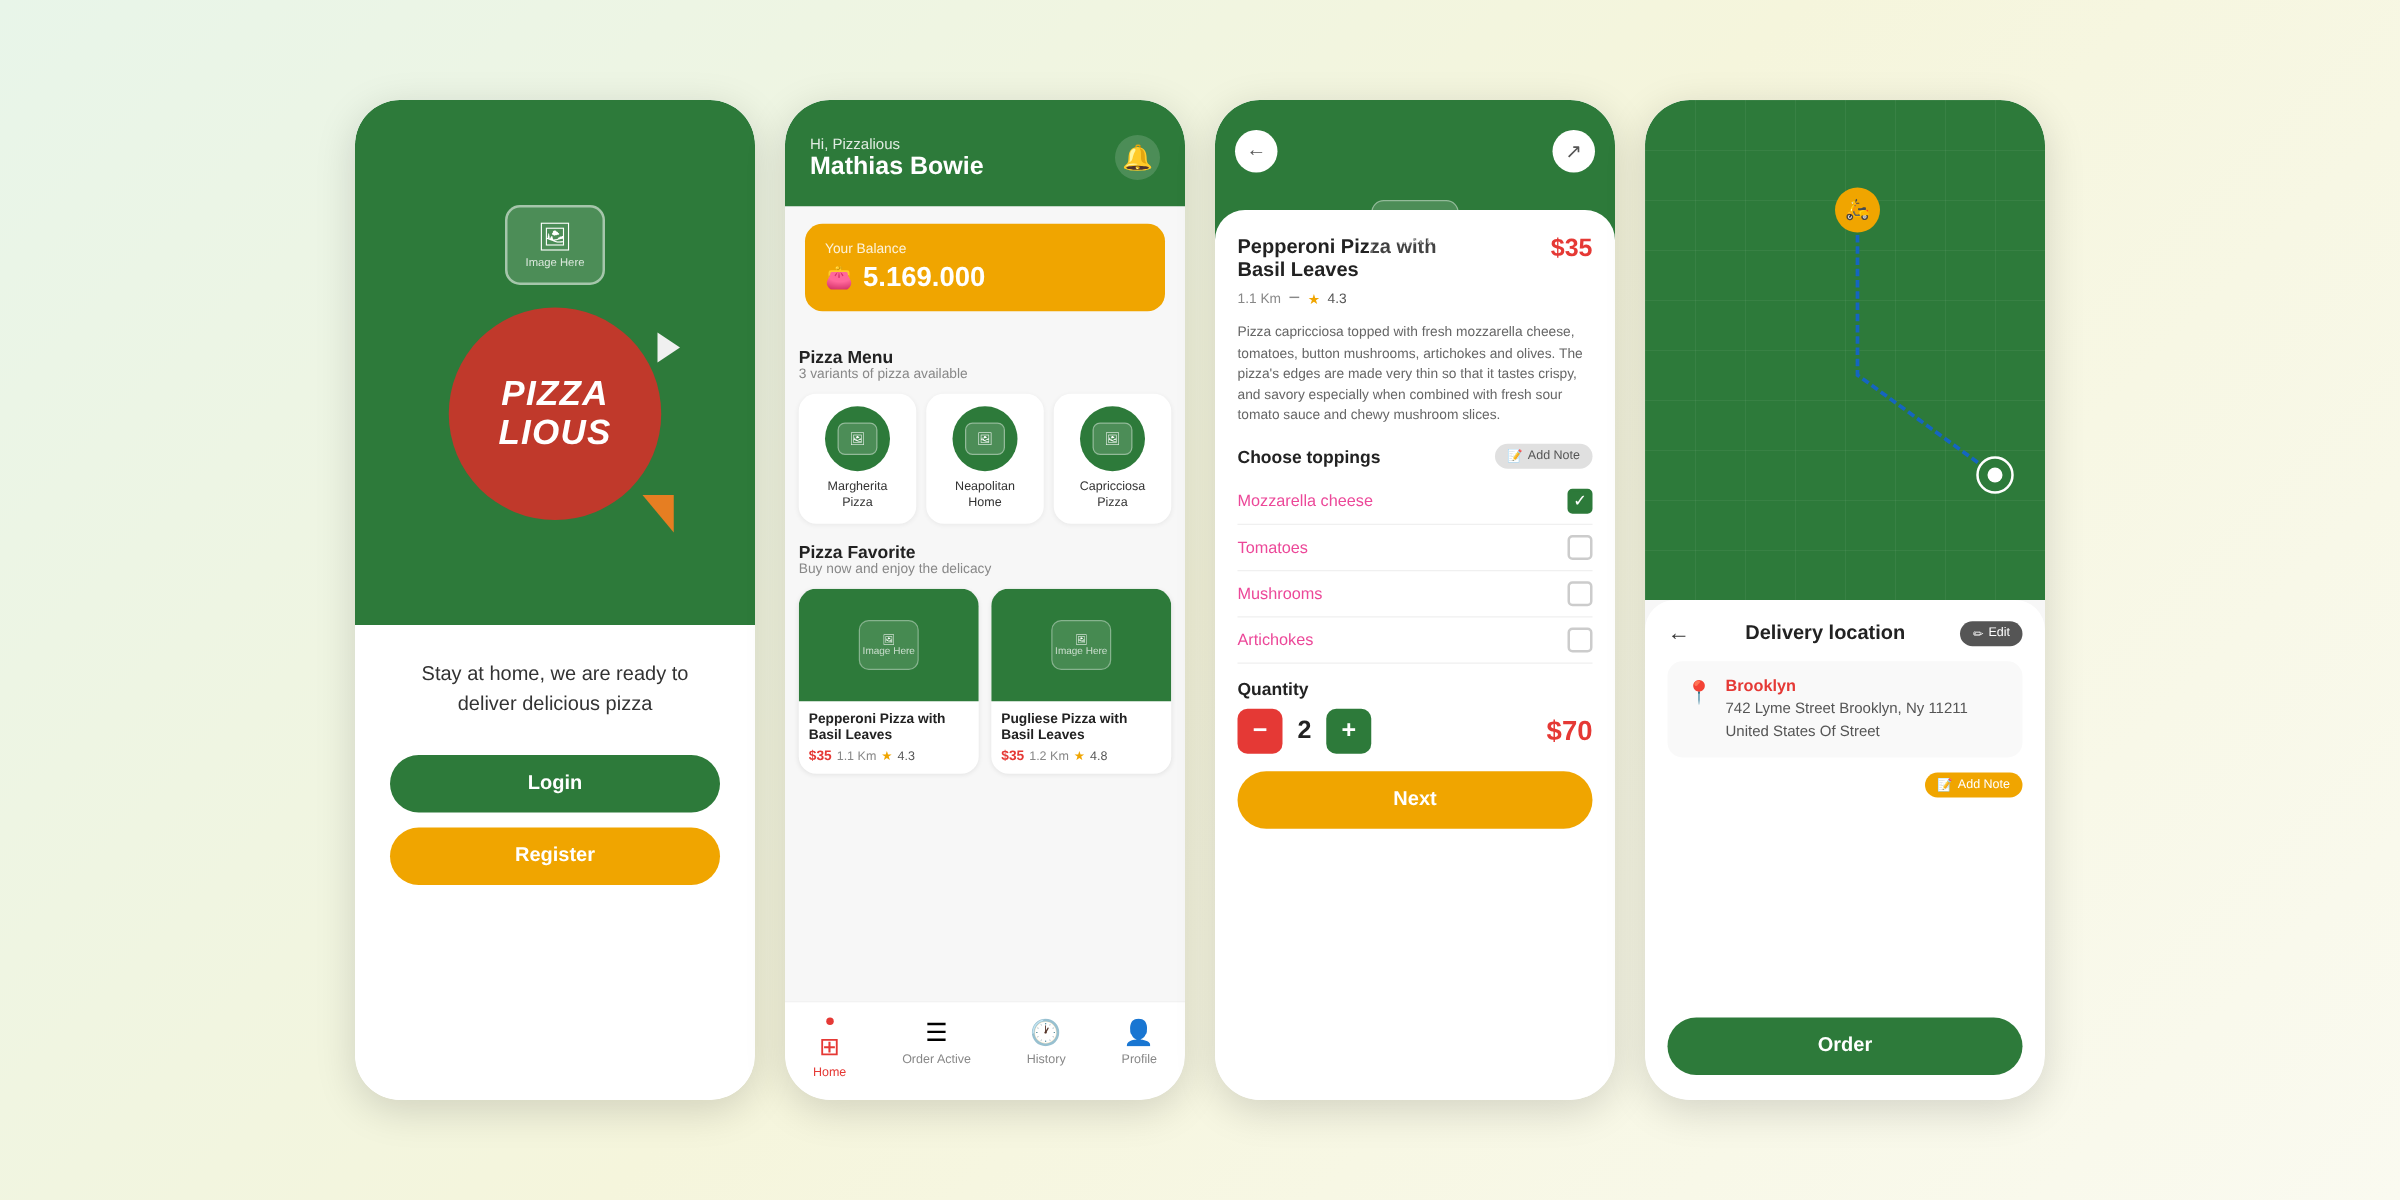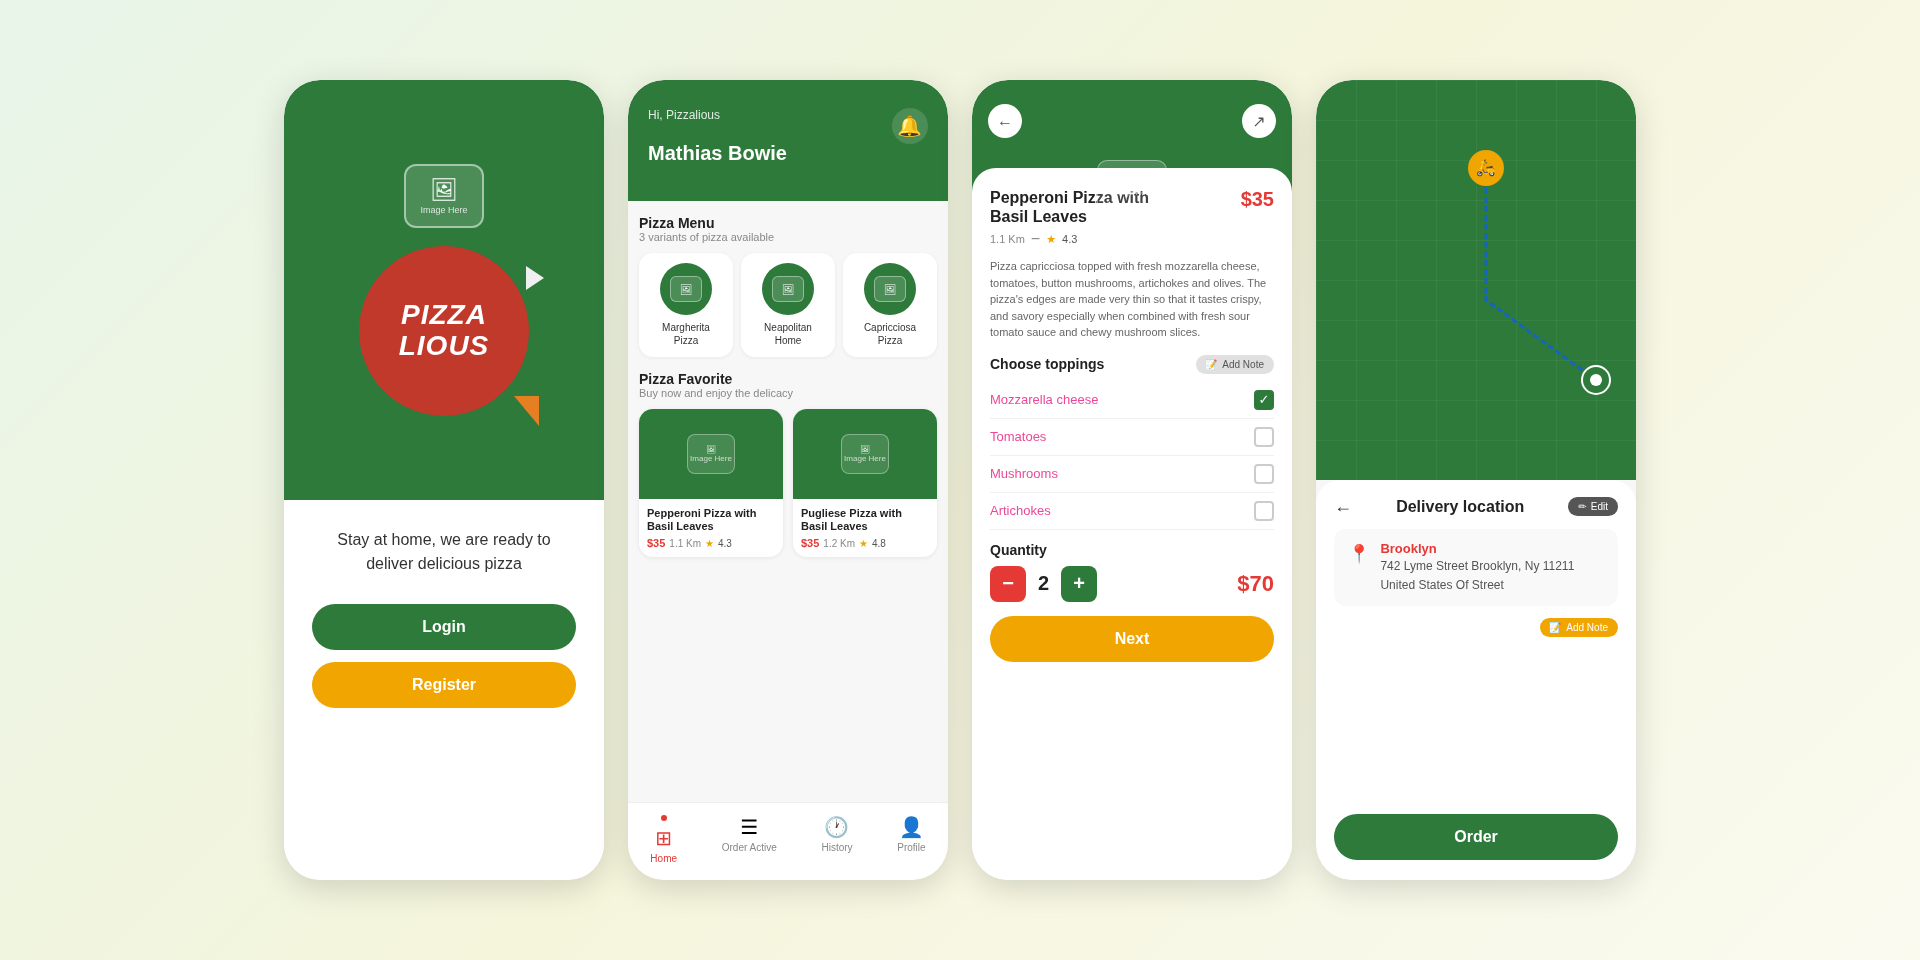--- a/index.html
+++ b/index.html
@@ -154,35 +154,35 @@
     
     .screen2 {
       width: 320px;
       height: 800px;
       display: flex;
       flex-direction: column;
       background: #f7f7f7;
     }
     .s2-header {
       background: #2d7a3a;
-      padding: 28px 20px 36px;
+      padding: 28px 20px 20px;
       display: flex;
       justify-content: space-between;
       align-items: flex-start;
       border-radius: 36px 36px 0 0;
     }
     .s2-greeting {
       color: rgba(255,255,255,0.85);
       font-size: 12px;
     }
     .s2-name {
       color: white;
       font-size: 20px;
       font-weight: 700;
-      margin-top: 20px;
+      margin-top: 0;
     }
     .bell-icon {
       color: white;
       font-size: 20px;
       background: rgba(255,255,255,0.15);
       border-radius: 50%;
       width: 36px;
       height: 36px;
       display: flex;
       align-items: center;
@@ -721,20 +721,27 @@
     </div>
   </div>
 
   <div class="phone screen2">
     <div class="s2-header">
       <div>
         <div class="s2-greeting">Hi, Pizzalious</div>
         <div class="s2-name">Mathias Bowie</div>
       </div>
       <div class="bell-icon">🔔</div>
+    </div>
+    <div class="s2-balance">
+      <div class="balance-label">Your Balance</div>
+      <div class="balance-row">
+        <span class="wallet-icon">👛</span>
+        <span class="balance-amount">5.169.000</span>
+      </div>
     </div>
     <div class="s2-content">
       <div class="section-title">Pizza Menu</div>
       <div class="section-sub">3 variants of pizza available</div>
       <div class="menu-cards">
         <div class="menu-card">
           <div class="menu-img">
             <div class="menu-img-inner">🖼</div>
           </div>
           <div class="menu-name">Margherita Pizza</div>

